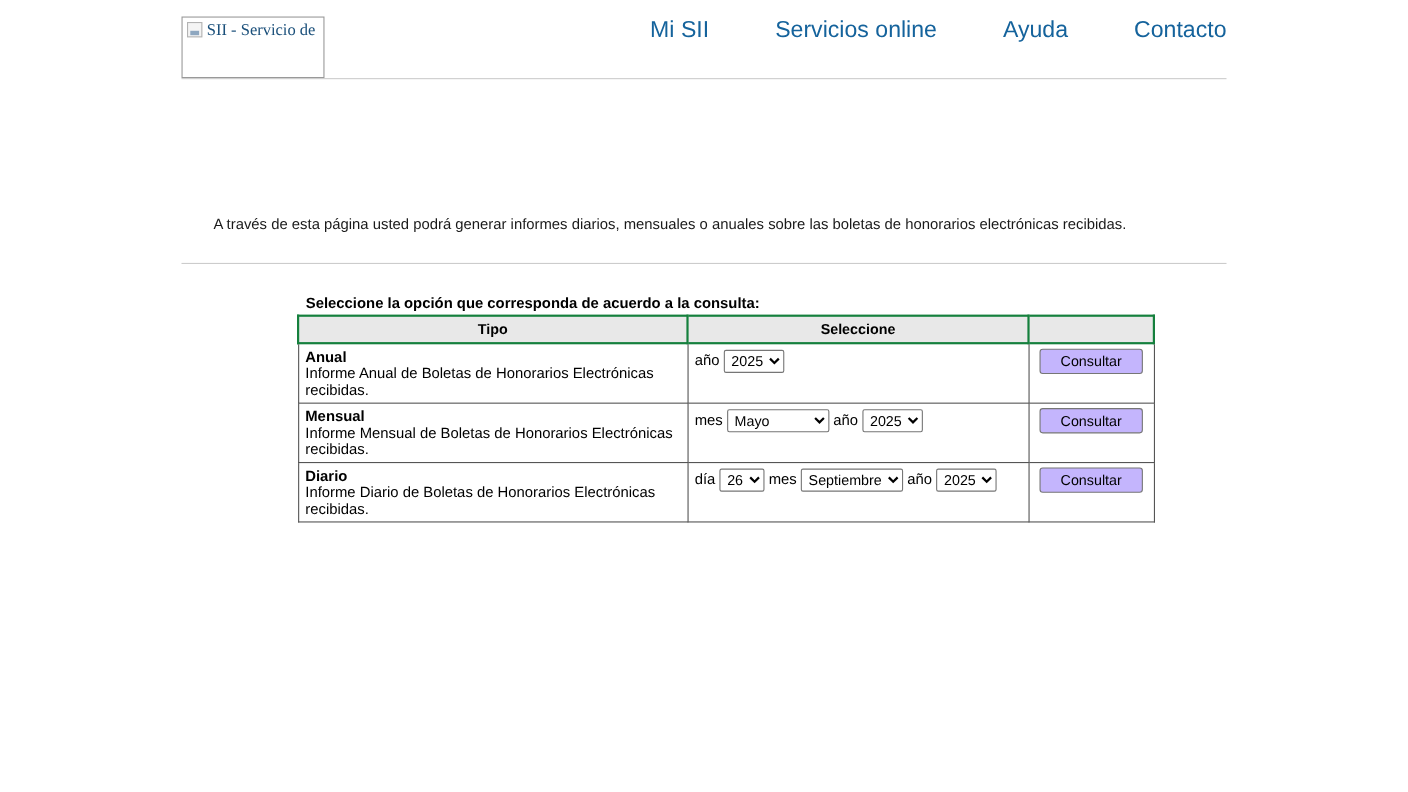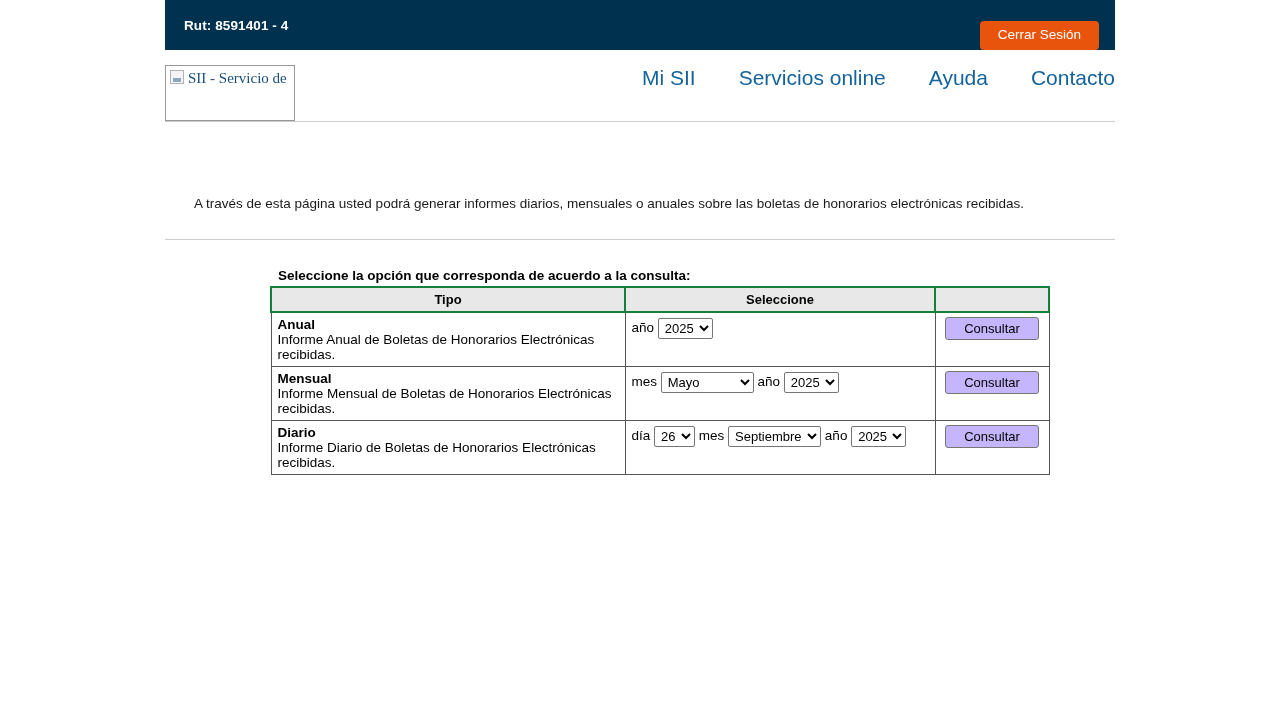--- a/index.html
+++ b/index.html
@@ -107,21 +107,21 @@
     right: 0px;
     top: 16px;
     display: flex;
     align-items: baseline;
   }
   .nav-links a {
     color: #1f6391;
     color: #15639c;
     font-size: 21px;
     text-decoration: none;
-    margin-left: 43px;
+    margin-left: 60px;
     font-family: "Liberation Sans", sans-serif;
   }
   .nav-links a:first-child { margin-left: 0; }
 
   
   .page-title {
     position: absolute;
     left: 165px;
     top: 176px;
     font-size: 16.5px;
@@ -209,24 +209,20 @@
   }
   .lbl { color: #000000; }
 </style>
 </head>
 <body>
 
 <div class="page">
 
   <div class="content-wrap">
 
-    <div class="topbar">
-      <span class="rut">Rut: 8591401 - 4</span>
-      <button class="logout-btn">Cerrar Sesión</button>
-    </div>
 
     <div class="navbar">
       <div class="logo-box">
         <span class="alt-ico"></span>
         <span class="alt-text">SII - Servicio de</span>
       </div>
       <div class="nav-links">
         <a href="#">Mi SII</a>
         <a href="#">Servicios online</a>
         <a href="#">Ayuda</a>

